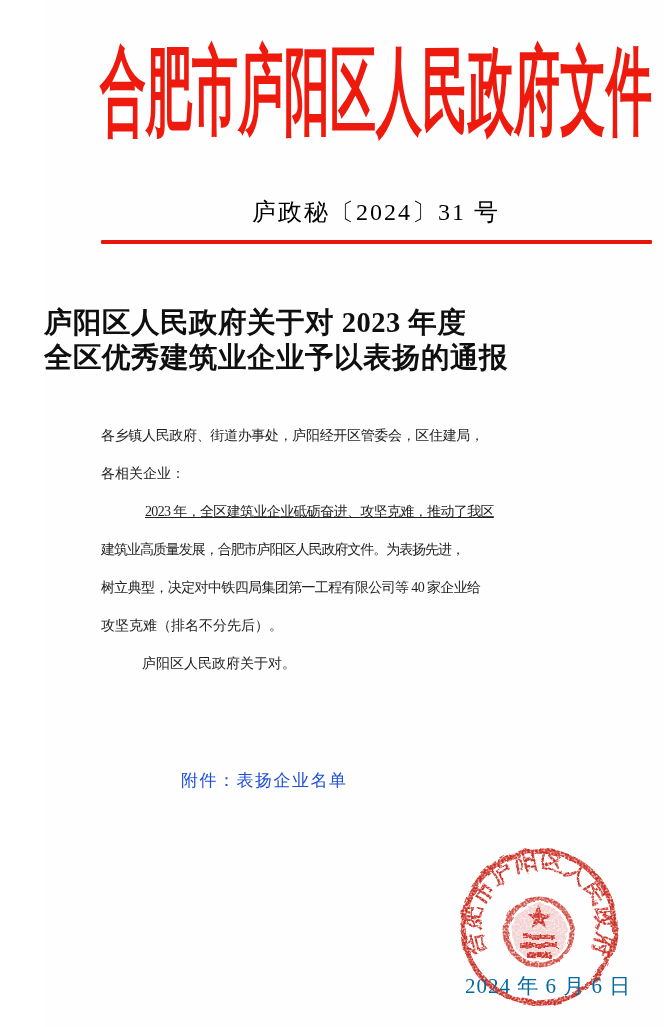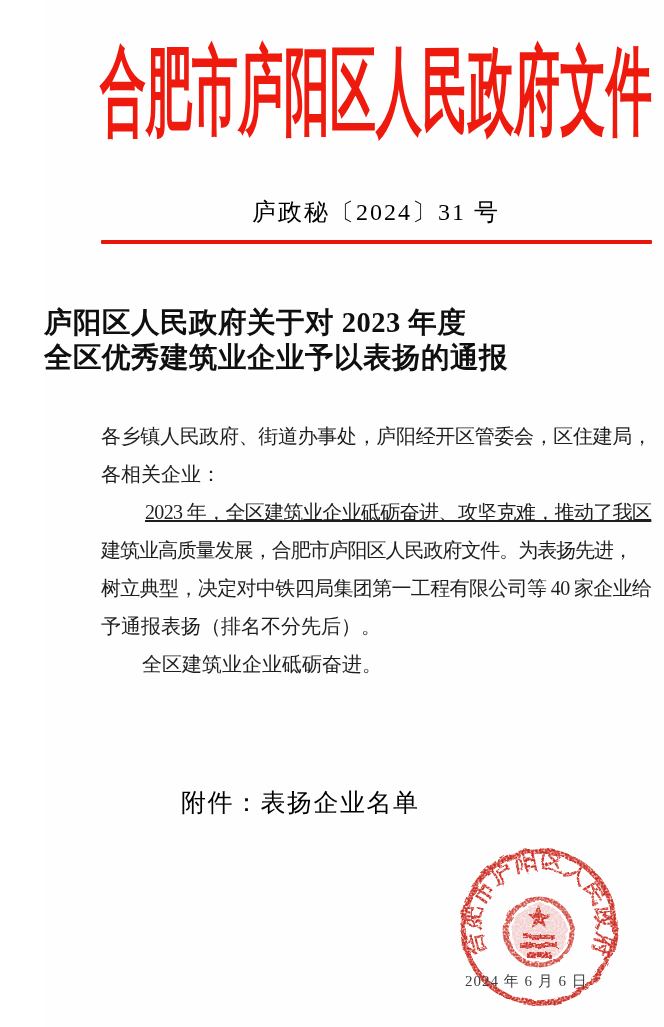--- a/index.html
+++ b/index.html
@@ -27,38 +27,38 @@
   }
 
   
   .title {
     position:absolute; top:305px; left:0; width:100%;
     text-align:left; font-weight:bold; font-size:28.5px;
     line-height:35px; color:#0f0f0f; letter-spacing:0.5px;
   }
 
   
-  .body-block { position:absolute; top:417px; left:57px; width:551px; font-size:20px; line-height:38px; color:#1e1e1e; }
+  .body-block { position:absolute; top:417px; left:57px; width:551px; font-size:14px; line-height:38px; color:#1e1e1e; }
   .line { white-space:nowrap; height:38px; }
   .line .txt { display:inline-block; white-space:nowrap; }
   .indent-2 { padding-left:44px; }
   .indent-l8 { padding-left:41px; }
 
   .attachment {
-    position:absolute; top:786px; left:137px;
-    font-size:25px; letter-spacing:1.5px; color:#000000; white-space:nowrap;
+    position:absolute; top:769px; left:137px;
+    font-size:17px; letter-spacing:1.5px; color:#1d4ed8; white-space:nowrap;
   }
 
   
   .seal { position:absolute; top:842px; left:410px; z-index:1; }
 
   
   .doc-date {
     position:absolute; top:972px; left:421px; z-index:3;
-    font-size:15px; letter-spacing:1px; color:#404040; white-space:nowrap;
+    font-size:21px; letter-spacing:1px; color:#0369a1; white-space:nowrap;
   }
 </style>
 </head>
 <body>
 
 <div class="page">
 
   <svg class="banner" viewBox="0 0 600 114">
     <text x="300" y="96" text-anchor="middle" textLength="552" lengthAdjust="spacingAndGlyphs" font-size="96" font-weight="bold" fill="#ee1a0e" font-family="&quot;Liberation Serif&quot;,&quot;DejaVu Serif&quot;,serif">合肥市庐阳区人民政府文件</text>
   </svg>
@@ -71,22 +71,22 @@
     <div>庐阳区人民政府关于对 2023 年度</div>
     <div>全区优秀建筑业企业予以表扬的通报</div>
   </div>
 
   <div class="body-block">
     <div class="line"><span class="txt" style="letter-spacing: -0.333333px;">各乡镇人民政府、街道办事处，庐阳经开区管委会，区住建局，</span></div>
     <div class="line"><span class="txt">各相关企业：</span></div>
     <div class="line indent-2"><span class="txt" style="letter-spacing: -0.642857px; text-decoration: underline;">2023 年，全区建筑业企业砥砺奋进、攻坚克难，推动了我区</span></div>
     <div class="line"><span class="txt" style="letter-spacing: -1.03571px;">建筑业高质量发展，合肥市庐阳区人民政府文件。为表扬先进，</span></div>
     <div class="line"><span class="txt" style="letter-spacing: -0.633333px;">树立典型，决定对中铁四局集团第一工程有限公司等 40 家企业给</span></div>
-    <div class="line"><span class="txt">予通报表扬（排名不分先后）。</span></div>
-    <div class="line indent-l8"><span class="txt">全区建筑业企业砥砺奋进。</span></div>
+    <div class="line"><span class="txt">攻坚克难（排名不分先后）。</span></div>
+    <div class="line indent-l8"><span class="txt">庐阳区人民政府关于对。</span></div>
   </div>
 
   <div class="attachment">附件：表扬企业名单</div>
 
   <svg class="seal" width="170" height="170" viewBox="0 0 170 170">
     <defs>
       <filter id="sealGrain" x="-15%" y="-15%" width="130%" height="130%">
         <feTurbulence type="fractalNoise" baseFrequency="0.09" numOctaves="2" seed="11" result="warp"></feTurbulence>
         <feDisplacementMap in="SourceGraphic" in2="warp" scale="5" result="disp"></feDisplacementMap>
         <feTurbulence type="fractalNoise" baseFrequency="0.5" numOctaves="2" seed="4" result="speck"></feTurbulence>

